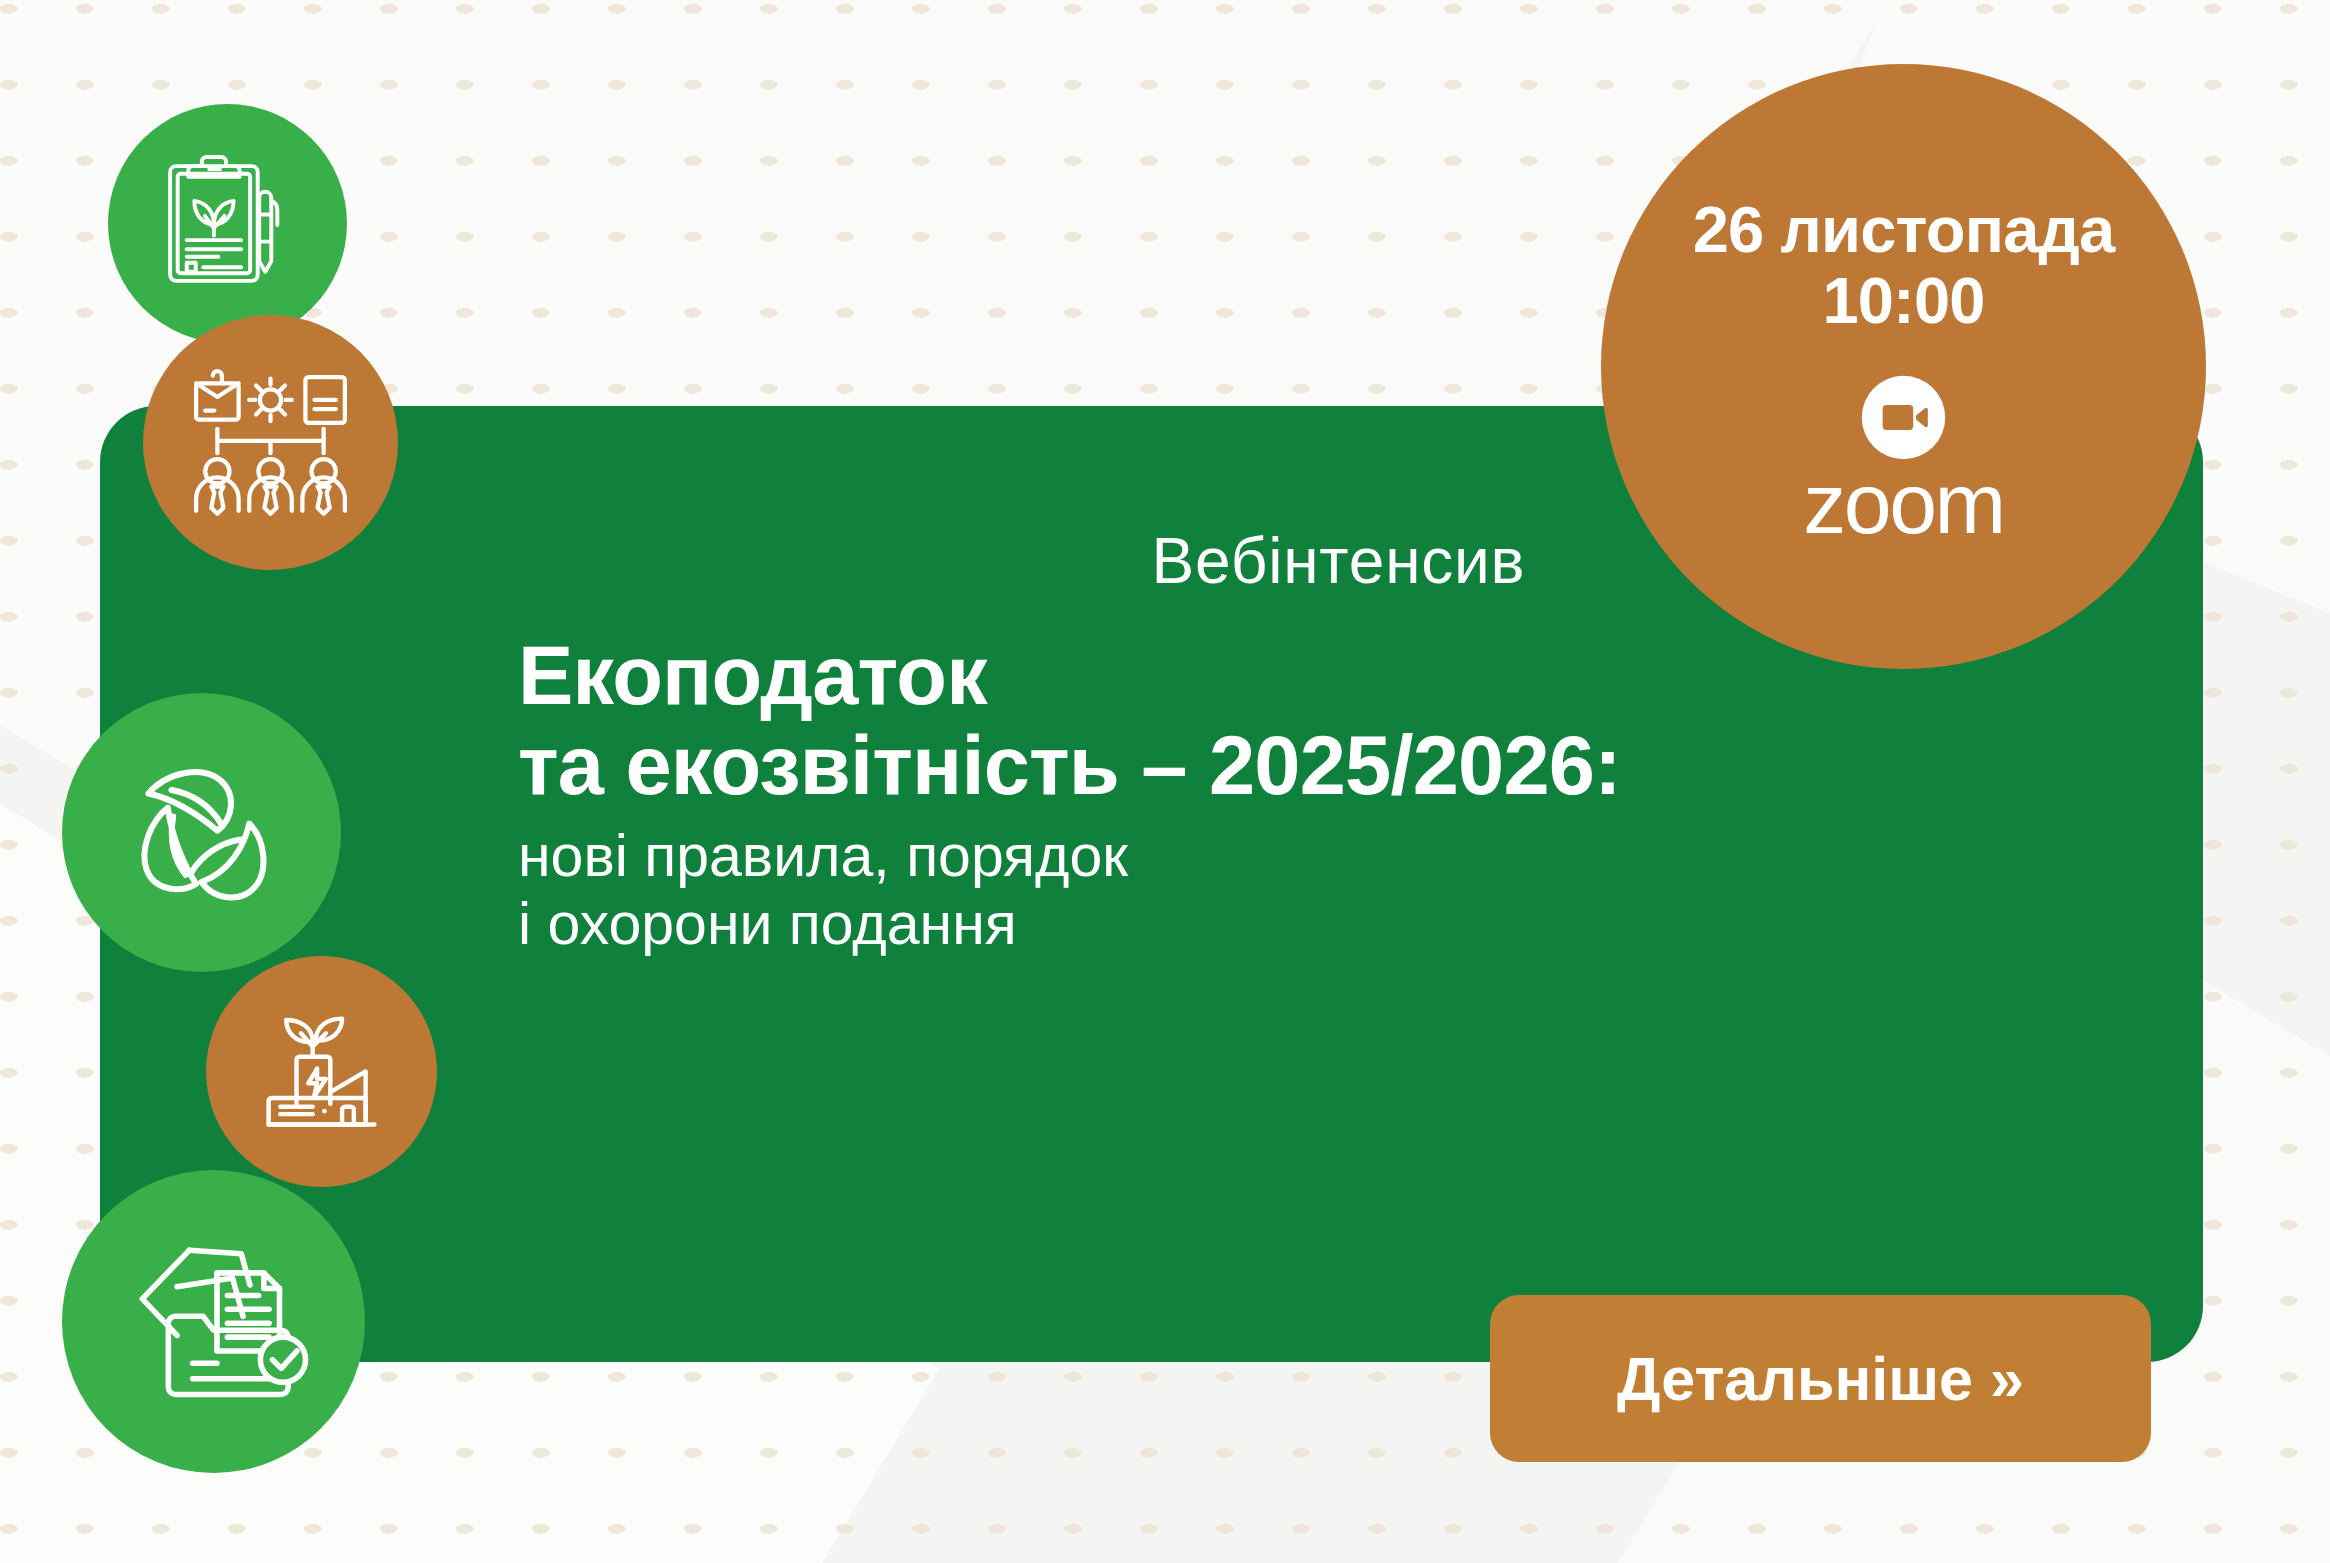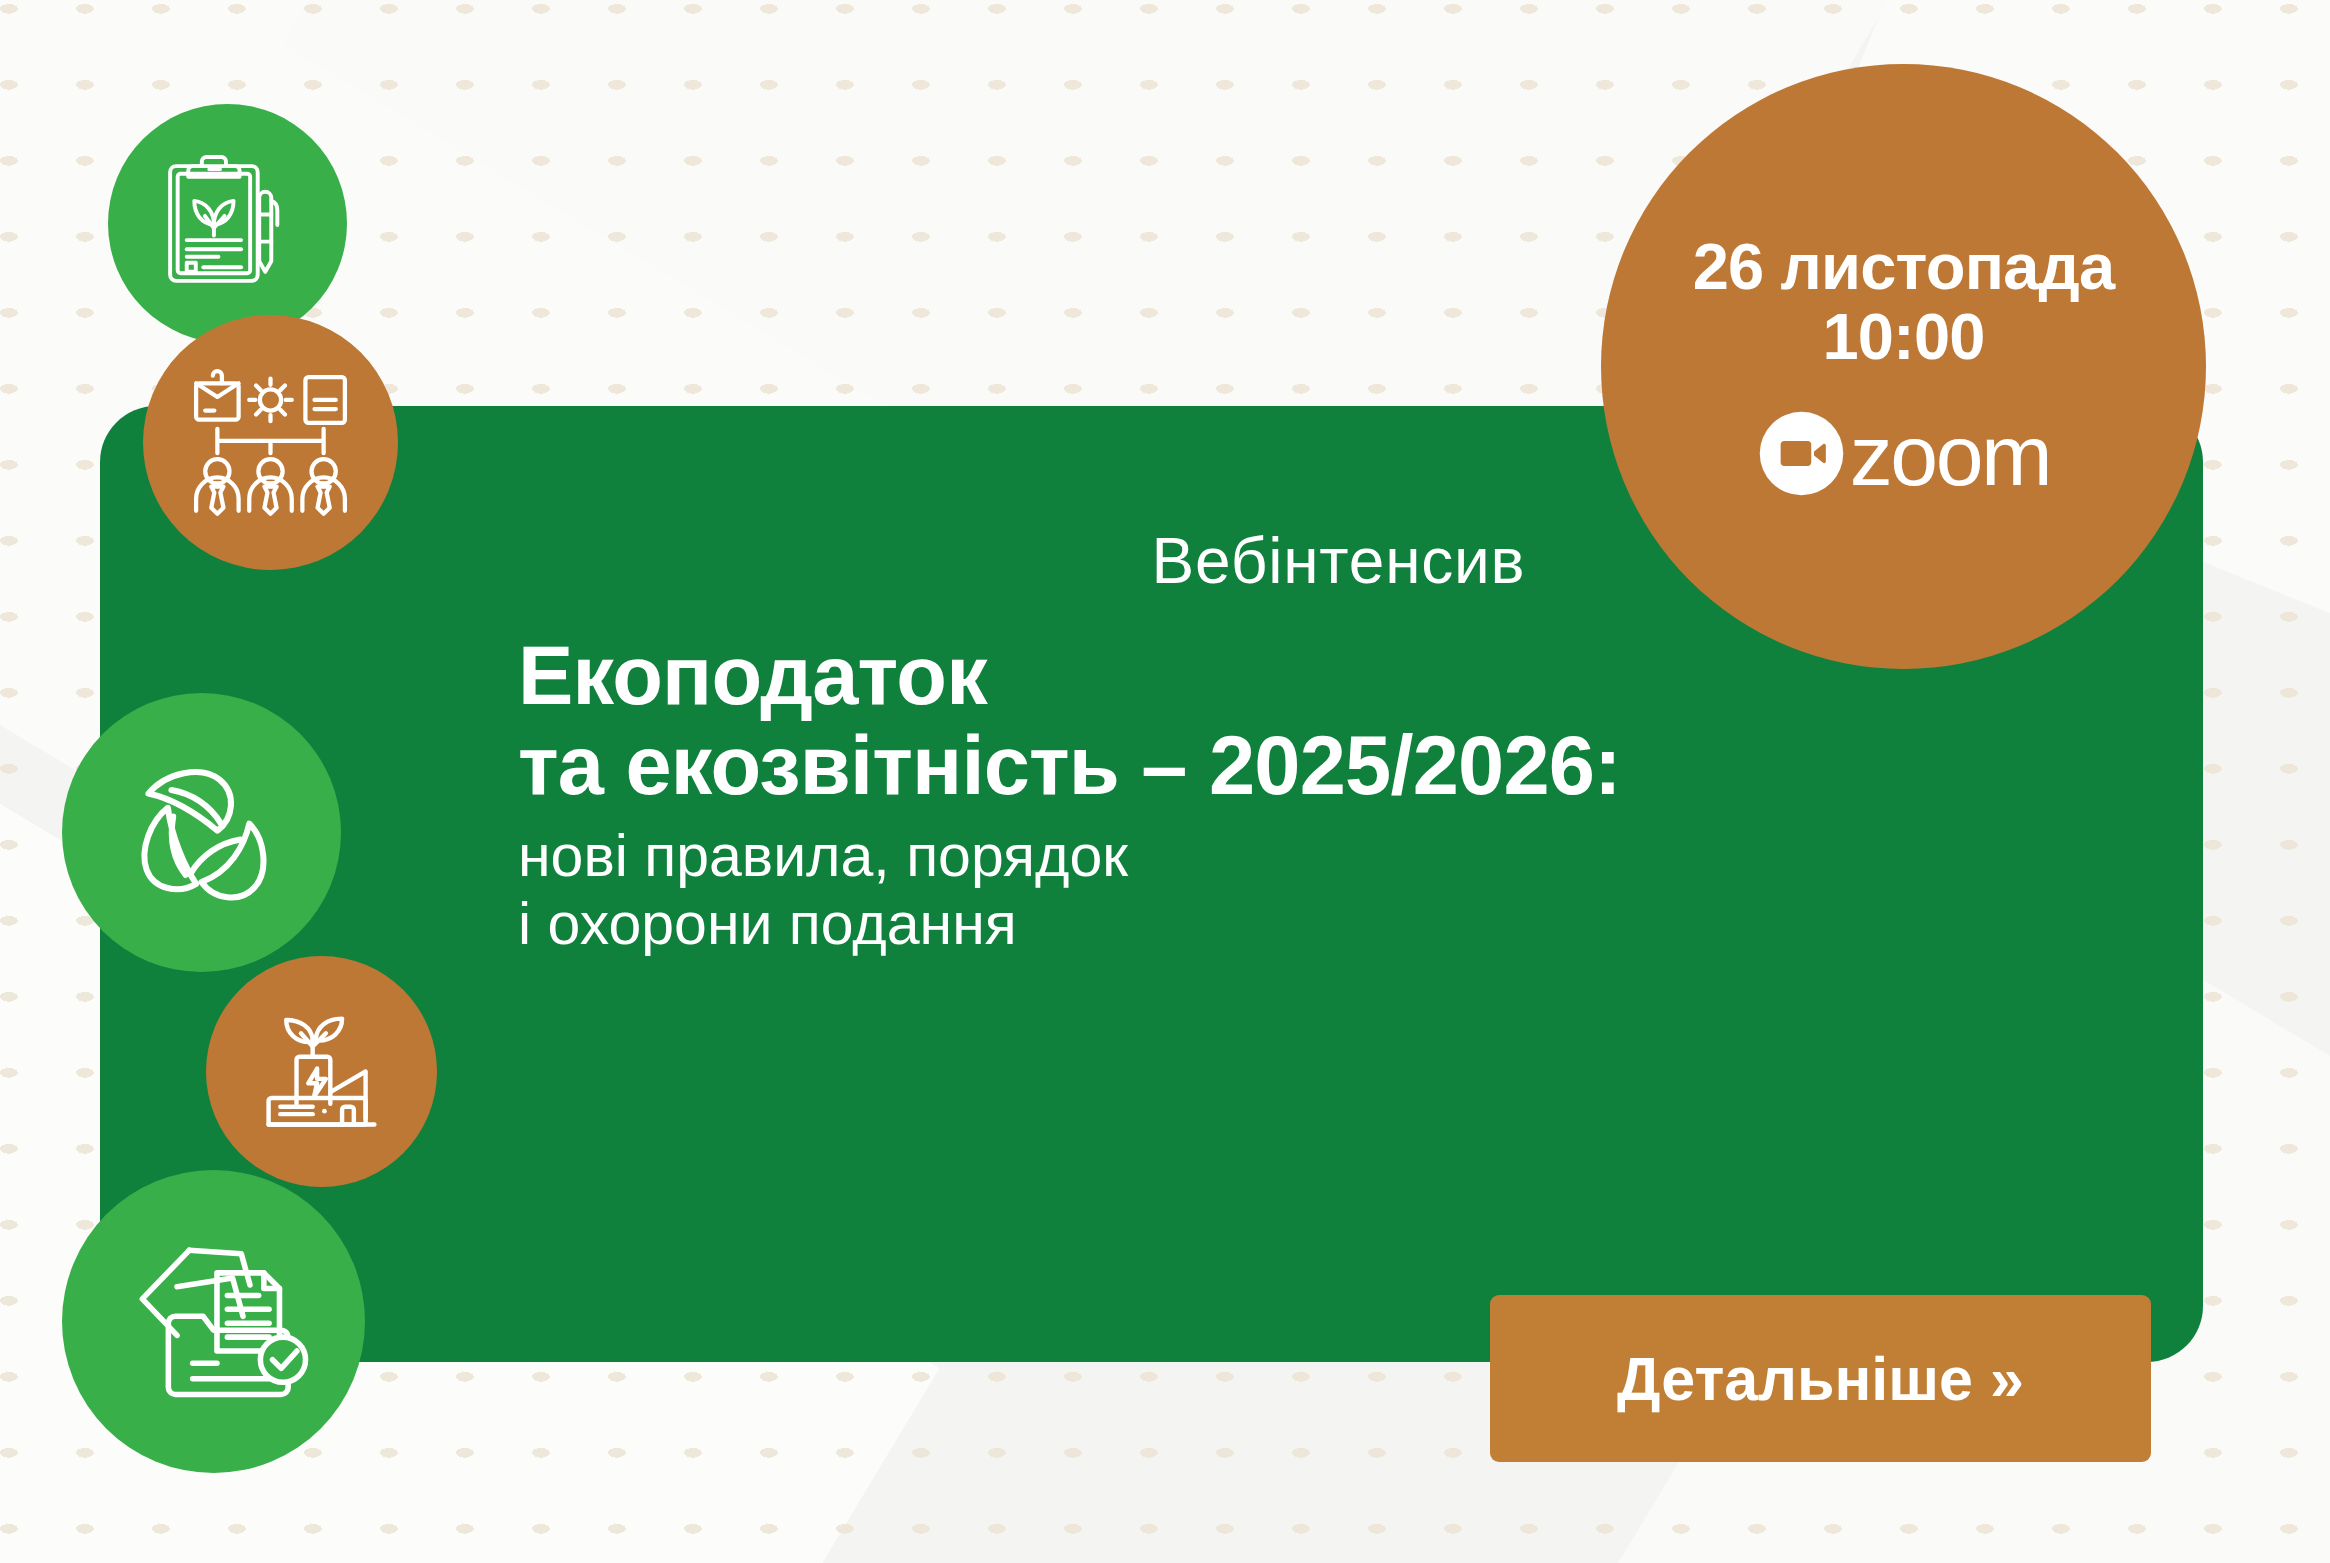--- a/index.html
+++ b/index.html
@@ -96,20 +96,21 @@
     letter-spacing: -0.8px;
     line-height: 1.08;
     text-align: center;
     white-space: nowrap;
   }
   .zoom-logo {
     display: flex;
     align-items: center;
     gap: 4px;
     margin-top: 37px;
+    flex-direction: column;
   }
   .zoom-word {
     font-size: 86px;
     font-weight: 500;
     letter-spacing: -2.4px;
     line-height: .8;
     color: #ffffff;
   }
 
   
@@ -157,21 +158,21 @@
   .title-light.first { margin-top: 12.7px; }
 
   
   .cta-button {
     position: absolute;
     left: 1490px;
     top: 1295px;
     width: 661px;
     height: 167px;
     background: #c07f35;
-    border-radius: 9px;
+    border-radius: 29px;
     display: flex;
     align-items: center;
     justify-content: center;
     color: #ffffff;
     font-size: 61px;
     font-weight: bold;
     letter-spacing: 0px;
     border: none;
     cursor: pointer;
     white-space: nowrap;

